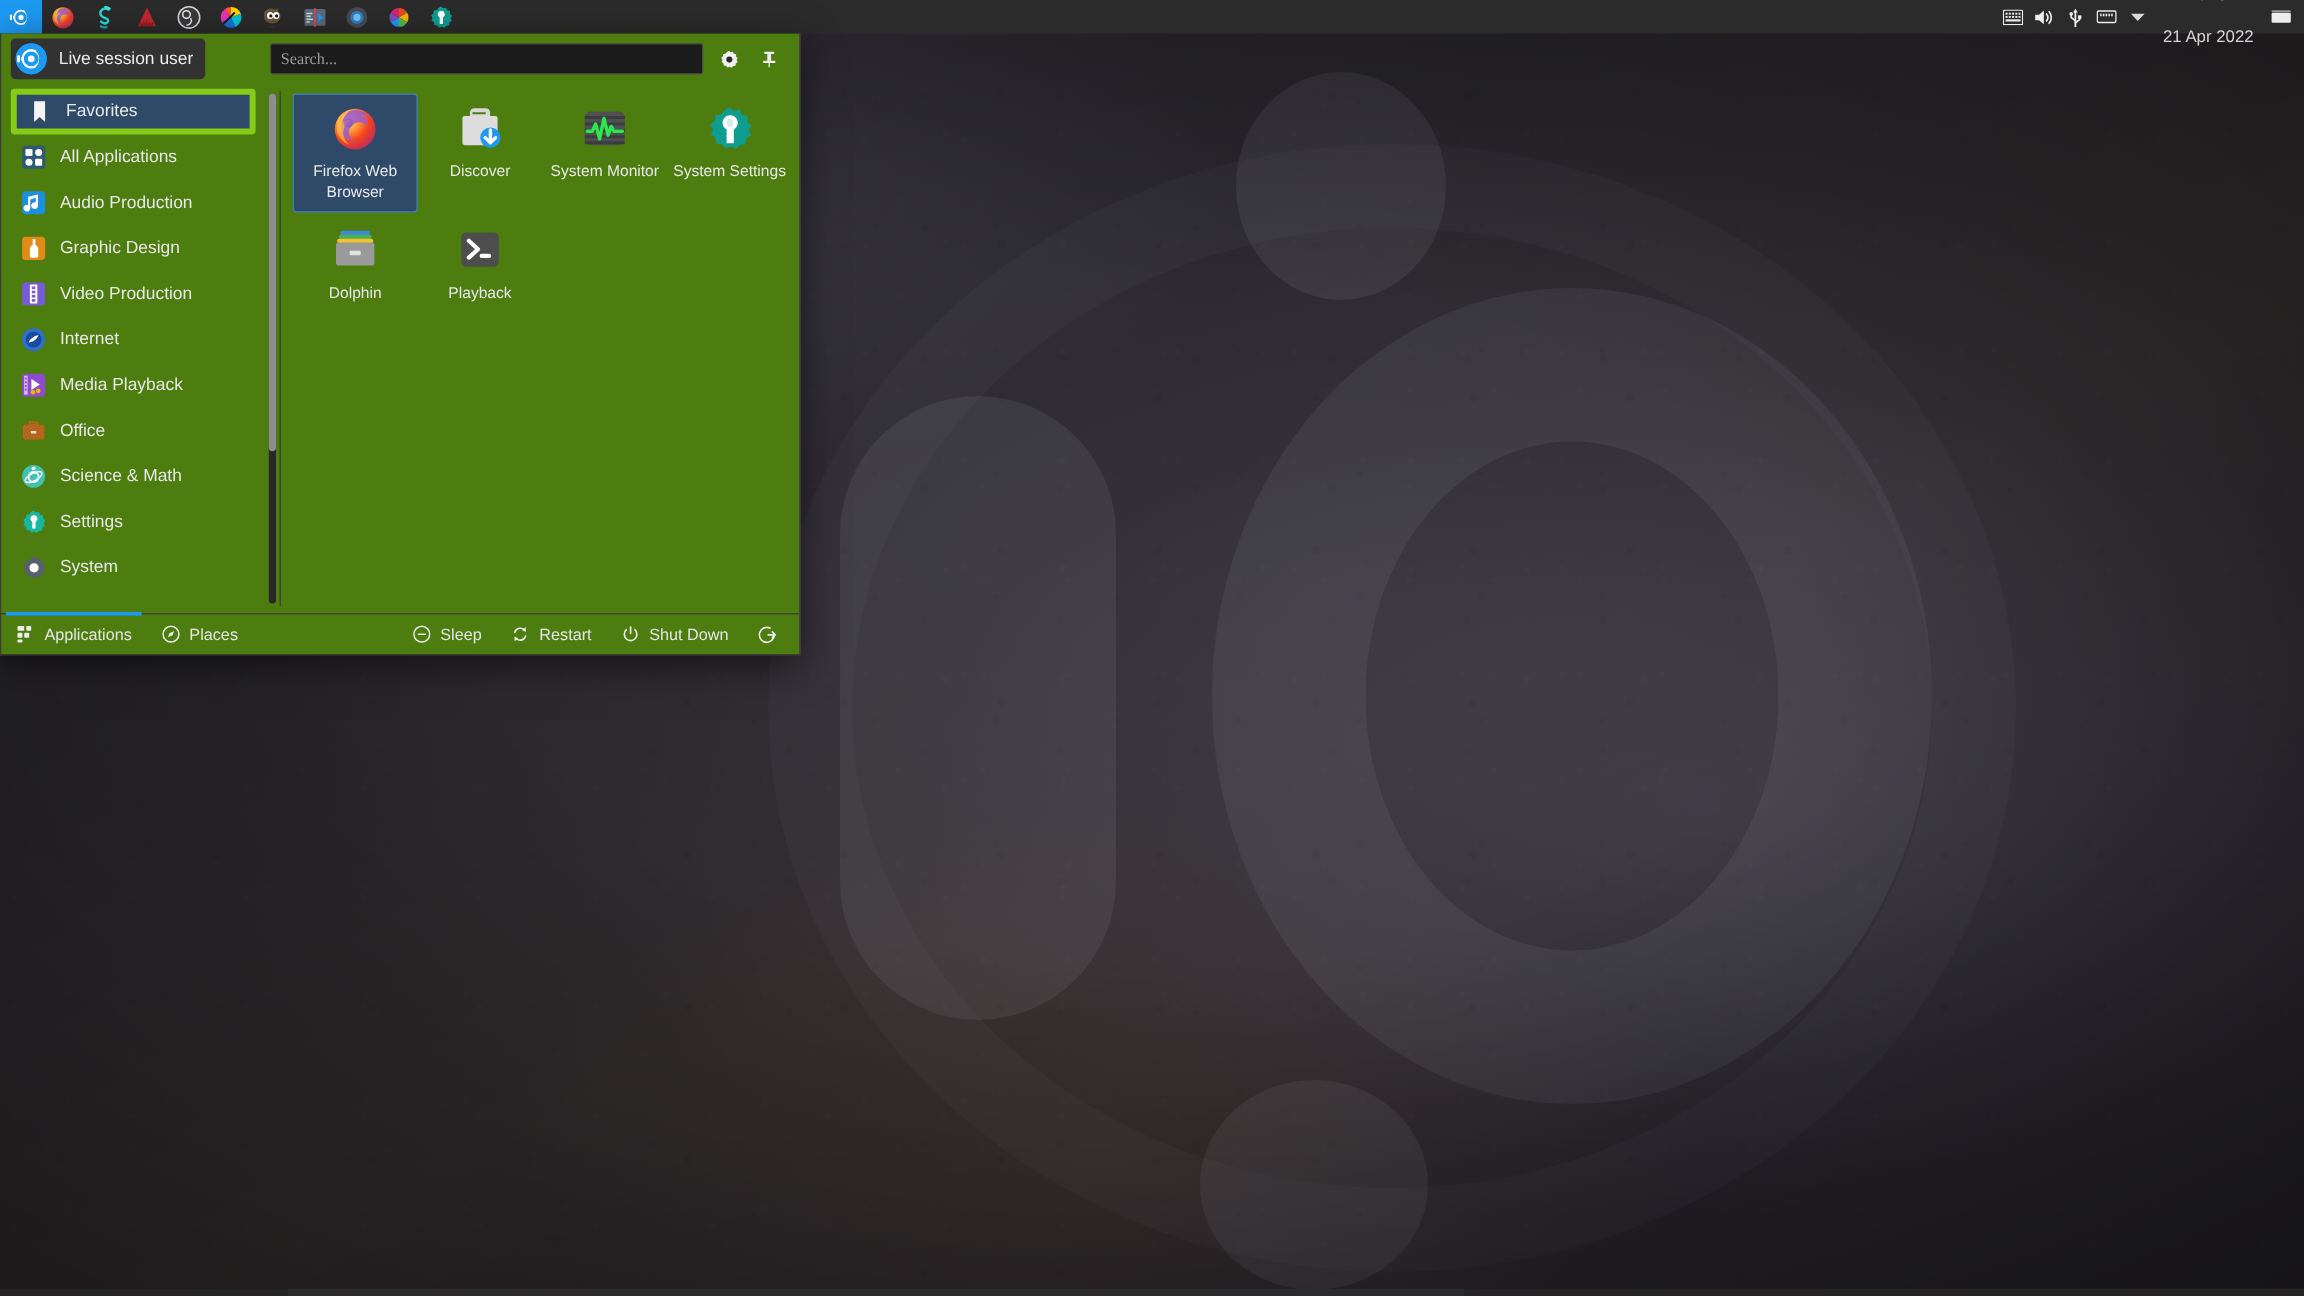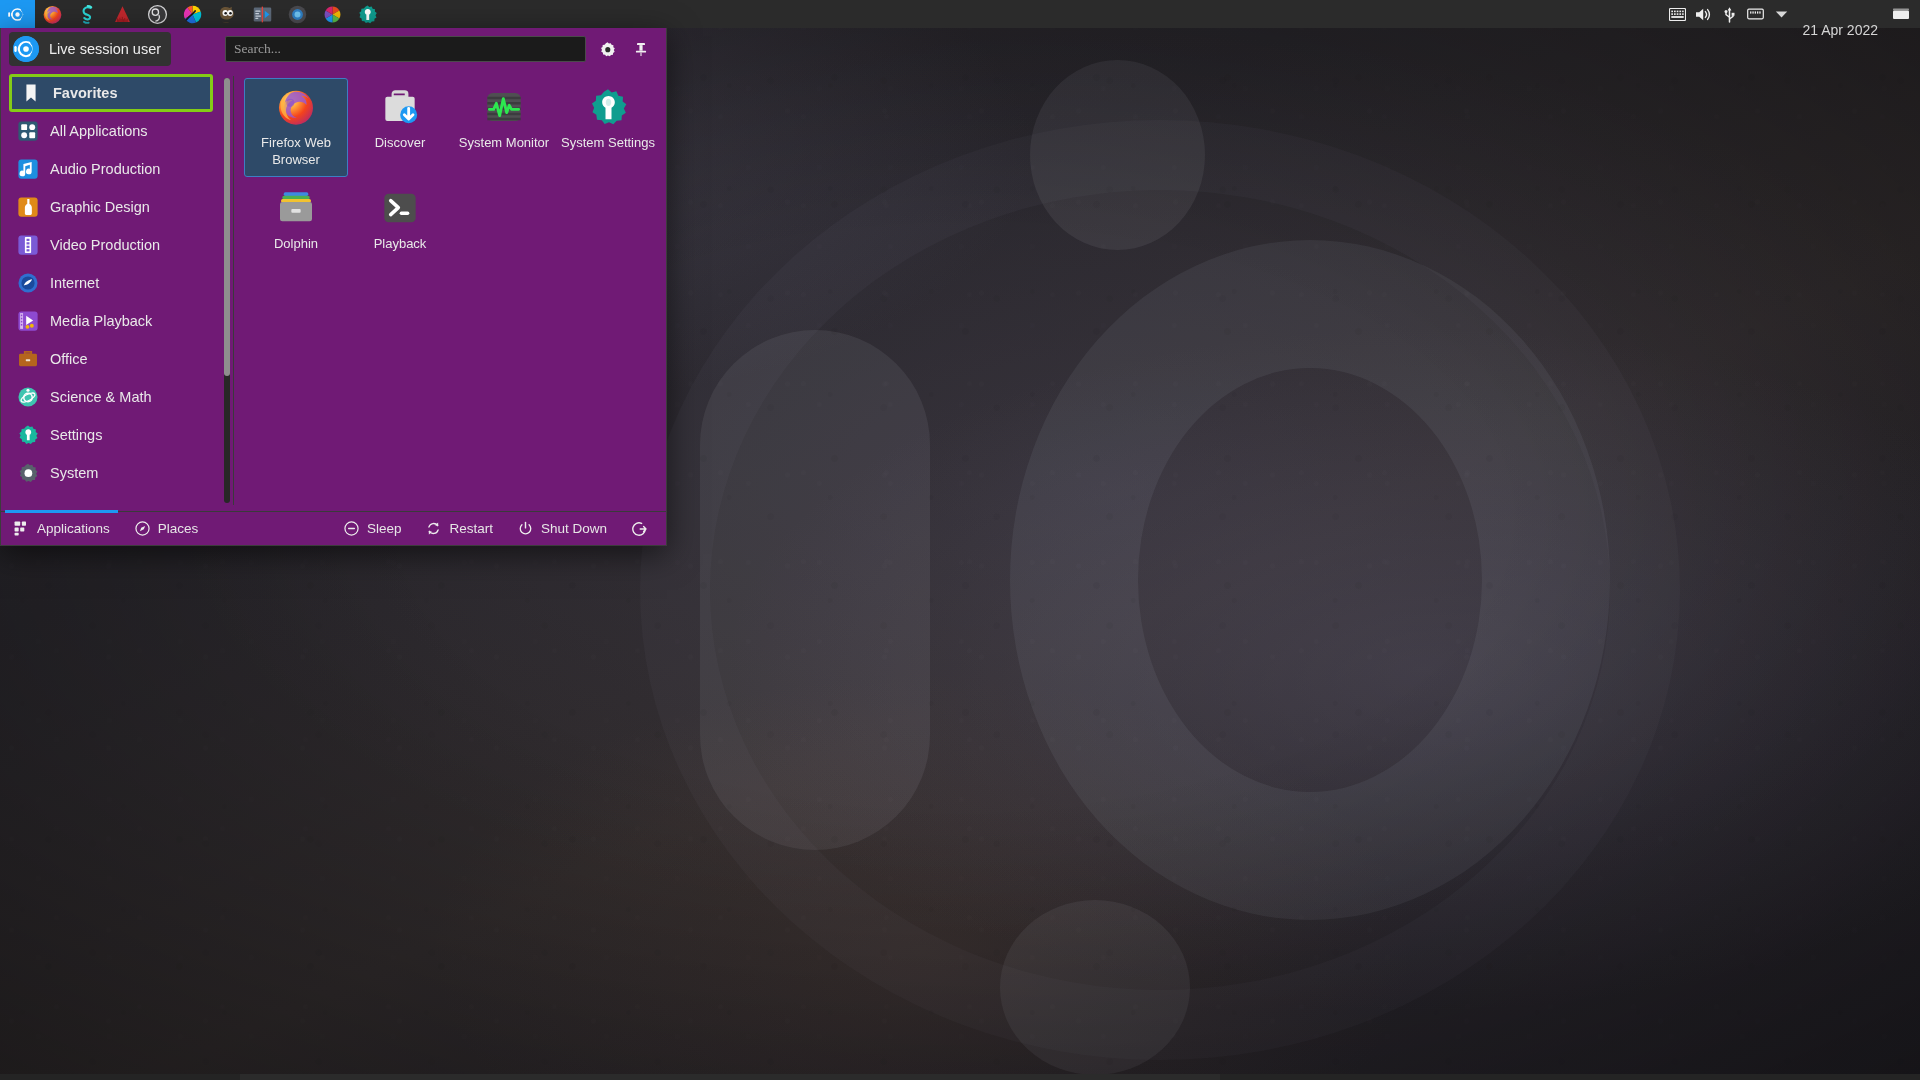--- a/index.html
+++ b/index.html
@@ -92,21 +92,21 @@
   #clock .t-time { font-size:12px; color:#f2f2f2; }
   #clock .t-date { font-size:14px; color:#d5d5d5;margin-top:21px; }
   #show-desktop {
     width:30px; height:28px; display:flex; align-items:center; justify-content:center;
     cursor:pointer;
   }
 
   
   #kickoff {
     position:absolute; left:0; top:28px; width:667px; height:518px;
-    background:#701a75; border:1px solid #3c3c3c; border-top:none;
+    background:#4d7c0f; border:1px solid #3c3c3c; border-top:none;
     display:flex; flex-direction:column; z-index:60;
     box-shadow:0 8px 30px rgba(0,0,0,0.55);
   }
 
   
   #kick-header {
     height:42px; flex:0 0 42px; display:flex; align-items:center;
     padding:0 12px 0 8px; gap:8px;
   }
   #user-chip {
@@ -138,21 +138,21 @@
 
   #sidebar {
     width:220px; flex:0 0 220px; padding:4px 0 0 0;
     display:flex; flex-direction:column; overflow:hidden;
   }
   .cat-item {
     height:38px; display:flex; align-items:center; gap:11px;
     padding:0 10px 0 8px; margin:0 8px; cursor:pointer; border-radius:3px;
   }
   .cat-item.selected {
-    background:#2e4a68; border:3px solid #84cc16;font-weight:bold;
+    background:#2e4a68; border:5px solid #84cc16;
   }
   .cat-icon { width:22px; height:22px; flex:0 0 22px; position:relative; }
   .cat-label { font-size:14.5px; color:#e9e9e9; white-space:nowrap; }
 
   #sb-scrollbar {
     width:12px; flex:0 0 12px; padding:8px 0;
     display:flex; justify-content:center;
   }
   #sb-track { width:6px; height:100%; background:#272727; border-radius:3px; position:relative; }
   #sb-thumb {

